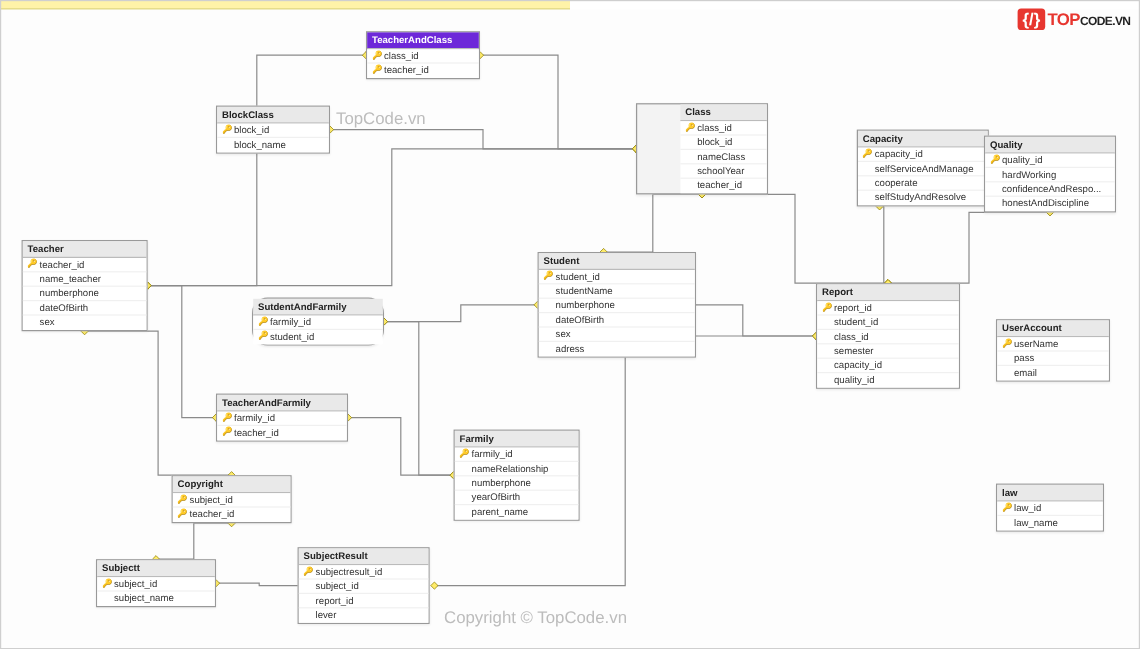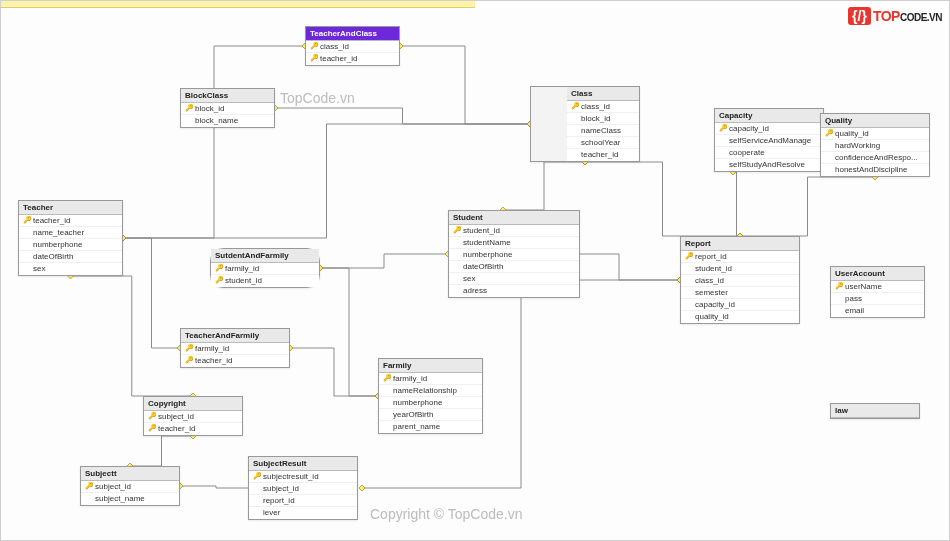--- a/index.html
+++ b/index.html
@@ -333,20 +333,30 @@
             <span class="fname">yearOfBirth</span>
           </div>
           <div class="row">
             <span class="key"></span>
             <span class="fname">parent_name</span>
           </div>
         </div>
       </div>
       <div class="entity" style="left: 830px; top: 395px; width: 90px;">
         <div class="title">law</div>
+        <div class="rows">
+          <div class="row">
+            <span class="key">🔑</span>
+            <span class="fname">law_id</span>
+          </div>
+          <div class="row">
+            <span class="key"></span>
+            <span class="fname">law_name</span>
+          </div>
+        </div>
       </div>
       <div class="entity" style="left: 80px; top: 458px; width: 100px;">
         <div class="title">Subjectt</div>
         <div class="rows">
           <div class="row">
             <span class="key">🔑</span>
             <span class="fname">subject_id</span>
           </div>
           <div class="row">
             <span class="key"></span>

